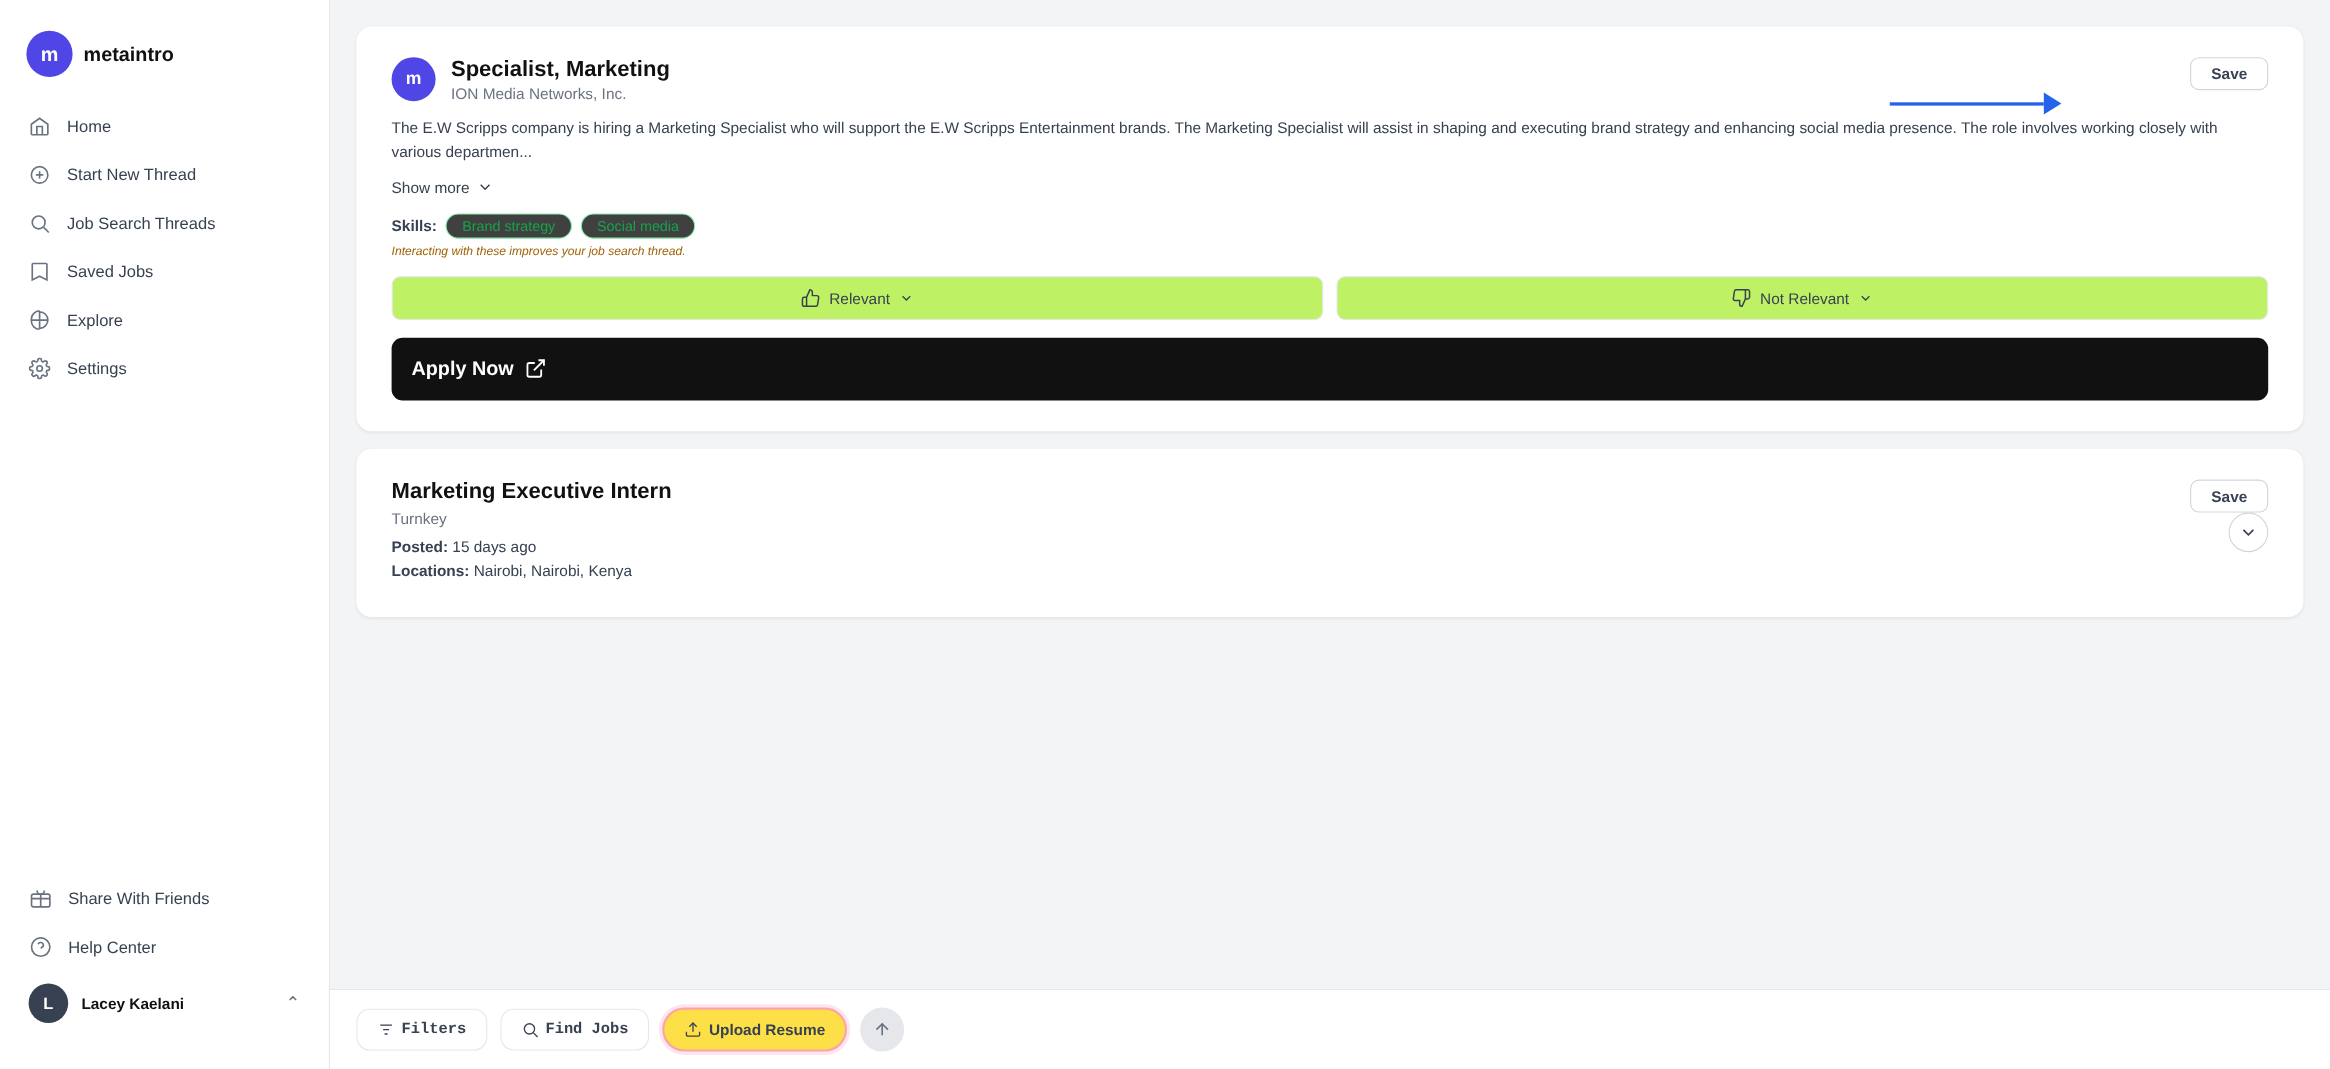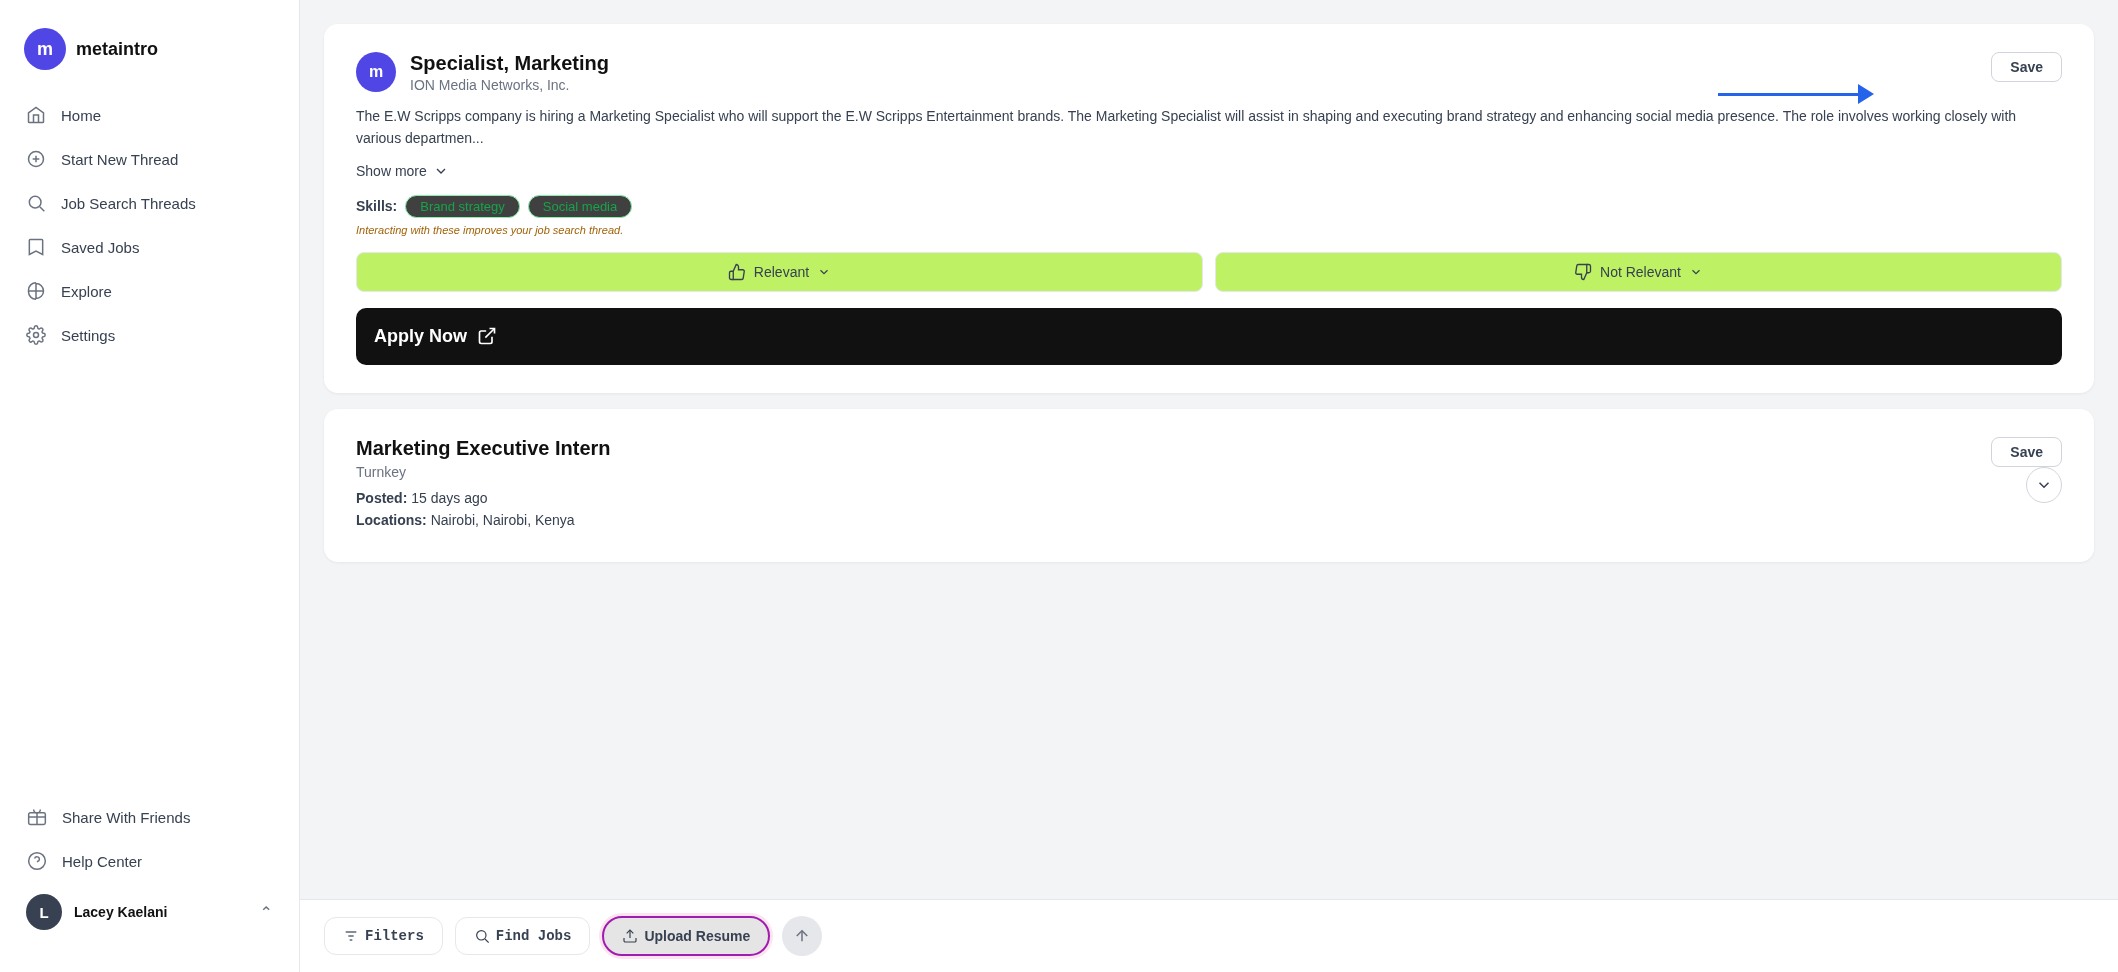--- a/index.html
+++ b/index.html
@@ -282,22 +282,22 @@
       border-radius: 12px;
       font-size: 14px;
       font-weight: 600;
       cursor: pointer;
       border: 1.5px solid #e5e7eb;
       background: #fff;
       color: #374151;
       font-family: Liberation Mono, monospace;
     }
     .upload-btn {
-      border: 2px solid #a21caf;
-      background: #e5e5e5;
+      border: 2px solid #fca5a5;
+      background: #fde047;
       color: #374151;
       border-radius: 24px;
       padding: 10px 18px;
       font-size: 14px;
       font-weight: 600;
       cursor: pointer;
       display: flex;
       align-items: center;
       gap: 6px;
       box-shadow: 0 0 0 3px rgba(236,72,153,0.15);

